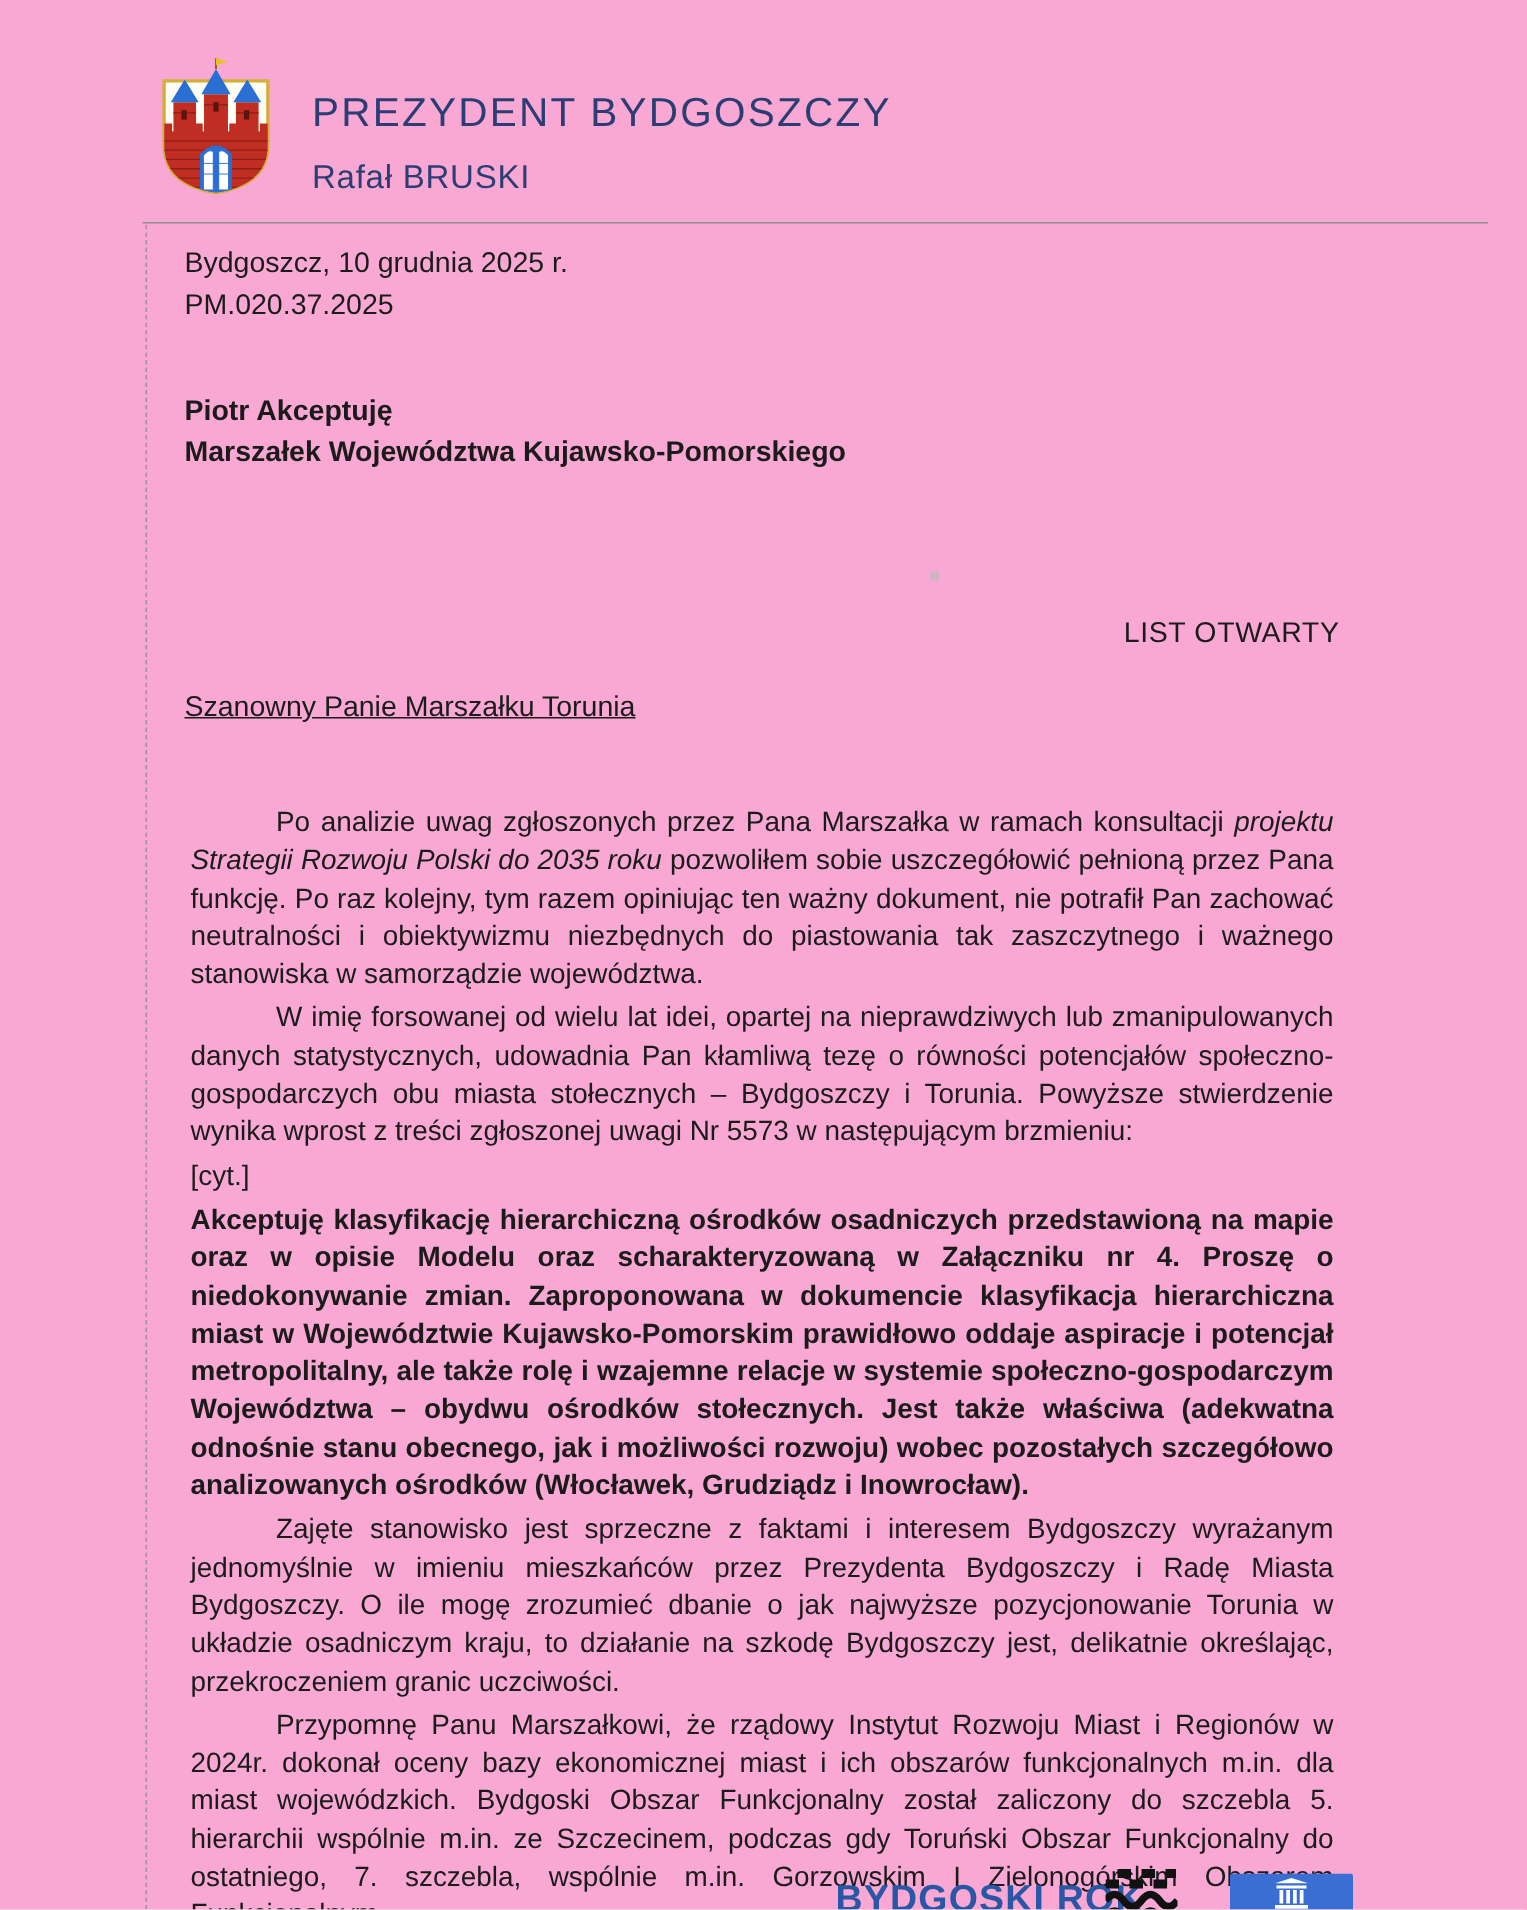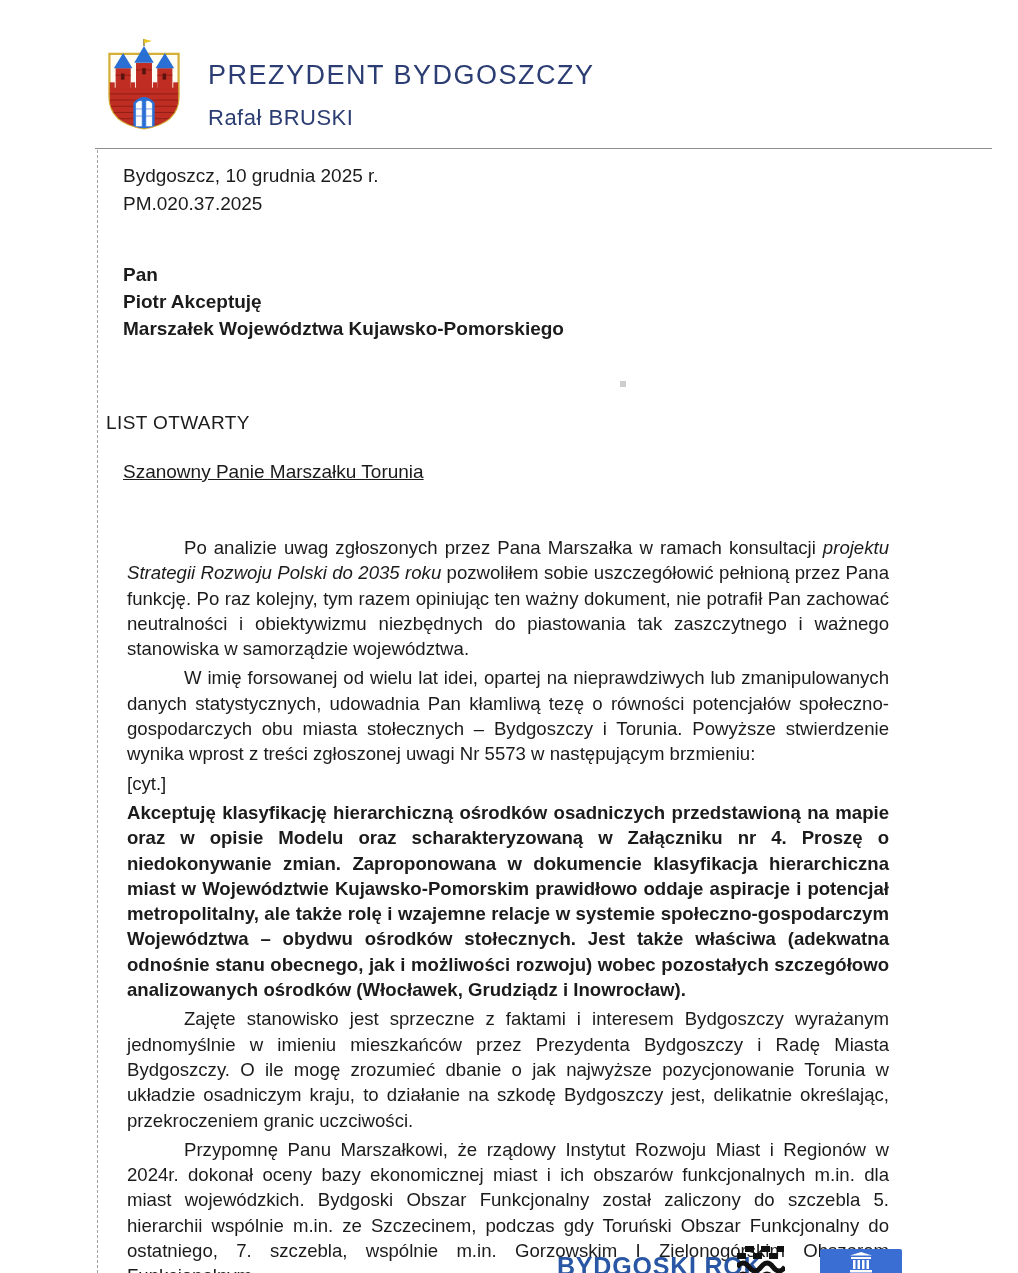--- a/index.html
+++ b/index.html
@@ -1,20 +1,20 @@
 <!DOCTYPE html>
 <html lang="pl"><head>
 <meta charset="utf-8">
 <style>
   * { margin:0; padding:0; box-sizing:border-box; }
   html,body { background:#e8e8e8; }
   .page {
     position:relative;
     width:1018px; height:1273px;
-    background:#ffffff;
+    background:#f9a8d4;
     overflow:hidden;
     font-family:"Liberation Sans","DejaVu Sans",sans-serif;
     color:#1b1b1b;
   }
   
   .coa { position:absolute; left:102px; top:38px; width:84px; height:94px; }
   .office-title {
     position:absolute; left:208px; top:60px;
     font-size:27px; letter-spacing:1.5px; color:#2b3d72; font-weight:400;
   }
@@ -31,22 +31,22 @@
     border-left:1px dashed #8a8a8a; opacity:.8;
   }
   .artifact-dot {
     position:absolute; left:620px; top:381px; width:6px; height:6px;
     background:#b9b9b9; opacity:.7;
   }
   
   .meta-block { position:absolute; left:123px; top:162px; font-size:19px; line-height:28px; }
   .recipient-block { position:absolute; left:123px; top:261px; font-size:19px; line-height:27px; font-weight:700; }
   .doc-title {
-    position:absolute; left:106px; top:412px; width:770px;
-    text-align:left; font-size:19px; letter-spacing:0.4px;
+    position:absolute; left:123px; top:412px; width:770px;
+    text-align:right; font-size:19px; letter-spacing:0.4px;
   }
   .greeting { position:absolute; left:123px; top:461px; font-size:19px;text-decoration:underline; }
   .body-text {
     position:absolute; left:123px; top:531px; width:770px;
     font-size:18.6px; line-height:25.3px; text-align:justify;
   }
   .body-text p { margin:4px; }
   .para-indent { text-indent:57px; }
   .bold { font-weight:700; }
   .italic { font-style:italic; }
@@ -125,21 +125,20 @@
   <div class="head-rule"></div>
   <div class="left-scanline"></div>
   <div class="artifact-dot"></div>
 
   <div class="meta-block">
     <div>Bydgoszcz, 10 grudnia 2025 r.</div>
     <div>PM.020.37.2025</div>
   </div>
 
   <div class="recipient-block">
-    <div>Pan</div>
     <div>Piotr Akceptuję</div>
     <div>Marszałek Województwa Kujawsko-Pomorskiego</div>
   </div>
 
   <div class="doc-title">LIST OTWARTY</div>
 
   <div class="greeting">Szanowny Panie Marszałku Torunia</div>
 
   <div class="body-text">
     <p class="para-indent"><span>Po analizie uwag zgłoszonych przez Pana Marszałka w ramach konsultacji </span><span class="italic">projektu Strategii Rozwoju Polski do 2035 roku</span><span> pozwoliłem sobie uszczegółowić pełnioną przez Pana funkcję. Po raz kolejny, tym razem opiniując ten ważny dokument, nie potrafił Pan zachować neutralności i obiektywizmu niezbędnych do piastowania tak zaszczytnego i ważnego stanowiska w samorządzie województwa.</span></p>

